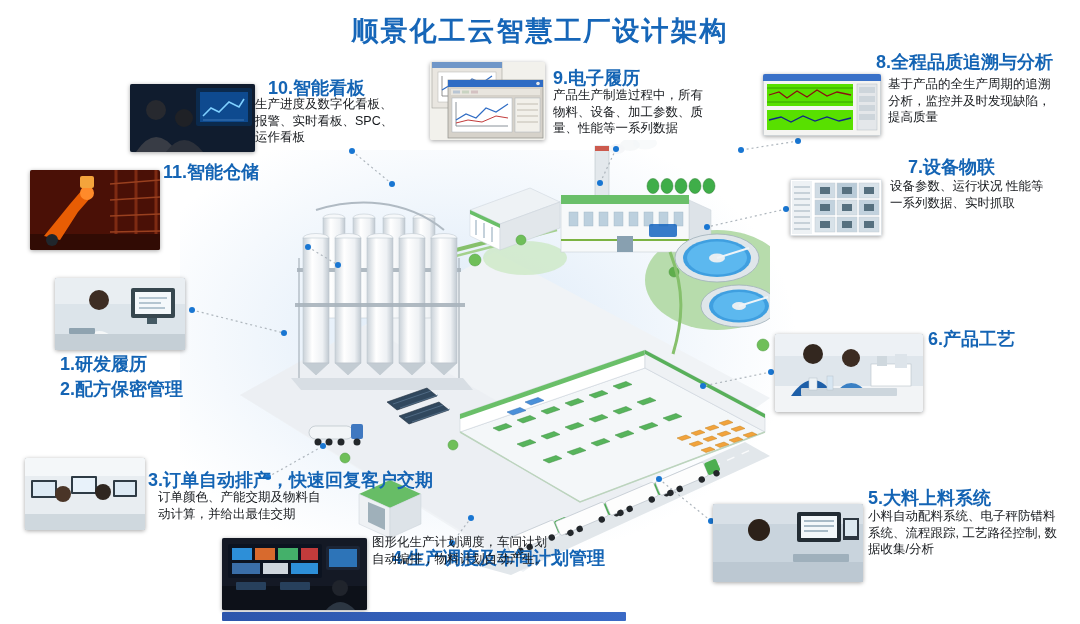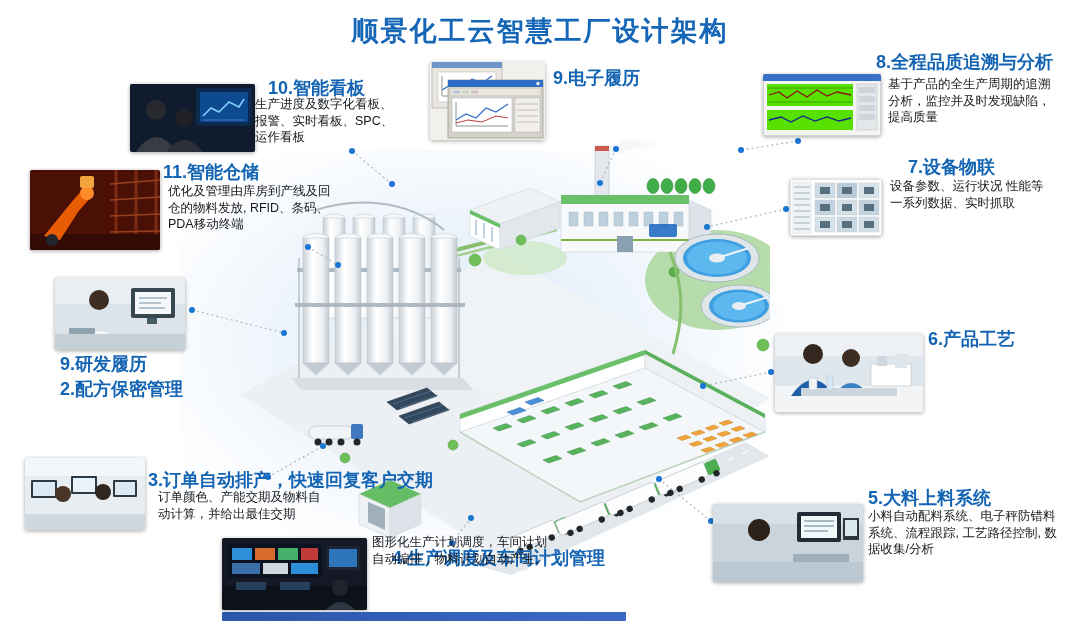--- a/index.html
+++ b/index.html
@@ -333,37 +333,36 @@
         <line x1="80" y1="46" x2="130" y2="44"></line>
           <line x1="80" y1="62" x2="130" y2="61"></line>
       </g>
       <rect x="0" y="64" width="130" height="16" fill="#310b04"></rect>
       <path d="M14 66 L40 34 L52 20 L62 26 L48 42 L30 70 Z" fill="#e85d04"></path>
       <circle cx="57" cy="23" r="7" fill="#ff8a2a"></circle>
       <rect x="50" y="6" width="14" height="12" rx="2" fill="#f4a43c"></rect>
       <circle cx="22" cy="70" r="6" fill="#20262c"></circle>
     </svg>
   </div>
-  <div class="ctext" style="left:168px;top:183px;width:168px">优化及管理由库房到产线及回仓的物料发放, RFID、条码、PDA移动终端</div>
 
   <div class="photo" style="left:55px;top:278px;width:130px;height:72px">
     <svg viewBox="0 0 130 72" preserveAspectRatio="none">
       <rect width="130" height="72" fill="#dce4ea"></rect>
       <rect x="0" y="0" width="130" height="26" fill="#e9eef2"></rect>
       <rect x="76" y="10" width="44" height="30" rx="2" fill="#37474f"></rect>
       <rect x="80" y="14" width="36" height="22" fill="#f4f8fb"></rect>
       <path d="M84 20 h28 M84 25 h22 M84 30 h26" stroke="#9fb4c4" stroke-width="1.5"></path>
       <rect x="92" y="40" width="10" height="6" fill="#455a64"></rect>
       <circle cx="44" cy="22" r="10" fill="#3e2d23"></circle>
       <path d="M22 72 Q44 34 68 72 Z" fill="#f5f7f8"></path>
       <rect x="0" y="56" width="130" height="16" fill="#c5cfd6"></rect>
       <rect x="14" y="50" width="26" height="6" rx="1" fill="#8fa3b0"></rect>
     </svg>
   </div>
-  <div class="clabel" style="left:60px;top:352px">9.研发履历</div>
+  <div class="clabel" style="left:60px;top:352px">1.研发履历</div>
   <div class="clabel" style="left:60px;top:377px">2.配方保密管理</div>
 
   <div class="photo" style="left:25px;top:458px;width:120px;height:72px">
     <svg viewBox="0 0 120 72" preserveAspectRatio="none">
       <rect width="120" height="72" fill="#e8edf1"></rect>
       <rect x="0" y="0" width="120" height="18" fill="#f4f7f9"></rect>
       <rect x="6" y="22" width="26" height="18" rx="1" fill="#2e3b45"></rect>
       <rect x="8" y="24" width="22" height="14" fill="#ddeaf4"></rect>
       <rect x="46" y="18" width="26" height="18" rx="1" fill="#2e3b45"></rect>
       <rect x="48" y="20" width="22" height="14" fill="#e8f2fa"></rect>
@@ -420,20 +419,21 @@
       <rect x="41" y="28.5" width="7" height="3" fill="#d4c2c2"></rect>
       <rect x="22" y="36" width="60" height="34" fill="#ffffff" stroke="#aab2ba" stroke-width=".5"></rect>
       <path d="M26 64 L26 40 M26 64 L78 64" stroke="#6d7780" stroke-width=".8"></path>
       <path d="M26 58 L36 52 L46 56 L56 46 L66 50 L78 42" stroke="#2f6cc4" stroke-width="1.2" fill="none"></path>
       <path d="M26 61 L38 58 L52 60 L66 54 L78 56" stroke="#c23b3b" stroke-width="1" fill="none"></path>
       <rect x="85" y="36" width="25" height="34" fill="#f2f0ea" stroke="#aab2ba" stroke-width=".5"></rect>
       <path d="M87 42 h21 M87 48 h21 M87 54 h21 M87 60 h21" stroke="#b6b0a4" stroke-width=".8"></path>
     </svg>
   </div>
   <div class="clabel" style="left:553px;top:66px">9.电子履历</div>
+  <div class="ctext" style="left:553px;top:87px;width:162px">产品生产制造过程中，所有物料、设备、加工参数、质量、性能等一系列数据</div>
 
   <div class="clabel" style="left:876px;top:50px">8.全程品质追溯与分析</div>
   <div class="photo" style="left:763px;top:74px;width:118px;height:62px;background:#f4f4f2">
     <svg viewBox="0 0 118 62" preserveAspectRatio="none">
       <rect width="118" height="62" fill="#f4f4f2" stroke="#a9b2ba"></rect>
       <rect x="0" y="0" width="118" height="7" fill="#3a71c8"></rect>
       <rect x="4" y="10" width="86" height="22" fill="#58e000"></rect>
       <path d="M4 14 h86 M4 28 h86" stroke="#2f8f00" stroke-width=".8"></path>
       <path d="M6 21 L16 18 L24 24 L34 17 L44 23 L54 16 L64 22 L74 18 L88 21" stroke="#8a1010" stroke-width="1.3" fill="none"></path>
       <rect x="4" y="36" width="86" height="20" fill="#58e000"></rect>

